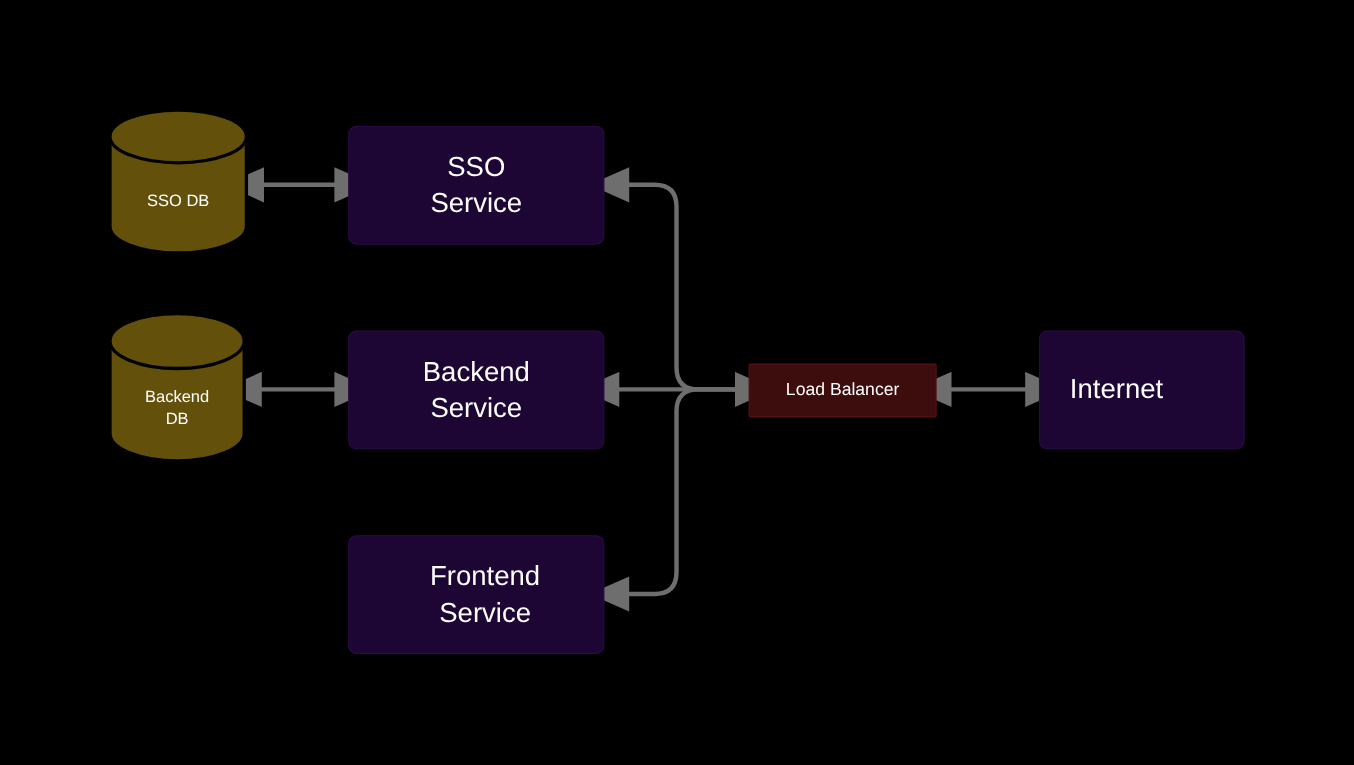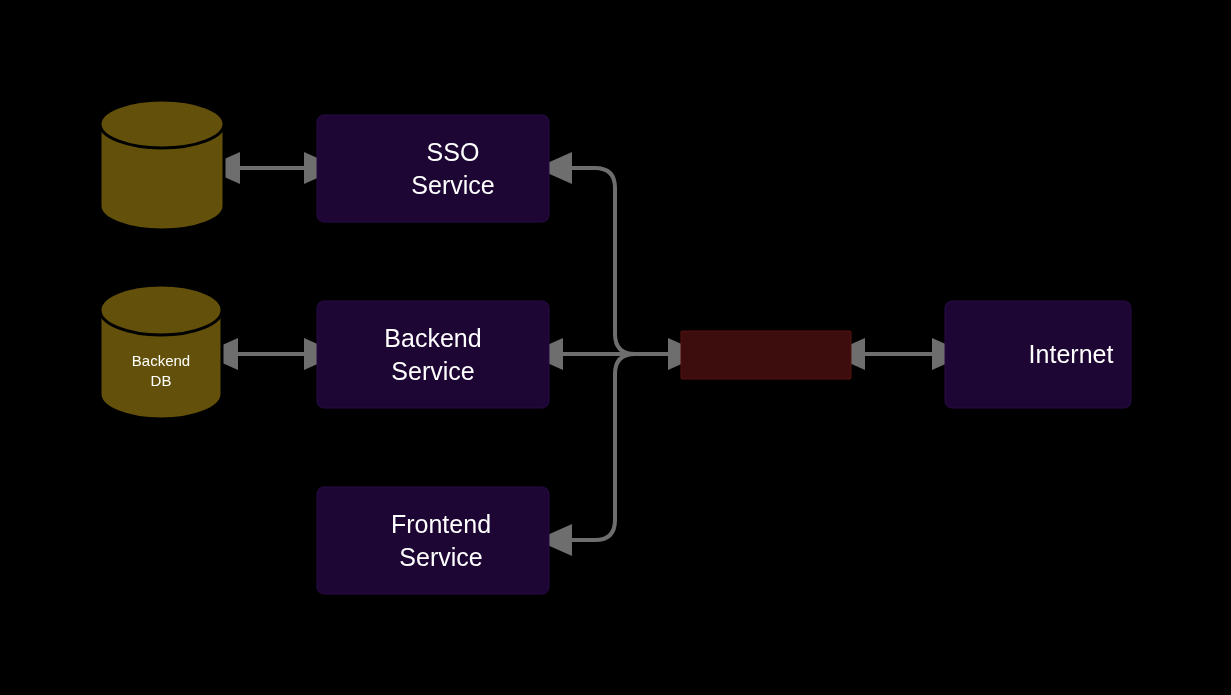--- a/index.html
+++ b/index.html
@@ -98,29 +98,31 @@
       <rect x="317" y="301" width="232" height="107" rx="7" ry="7" fill="#1d0634" stroke="#2a0b48" stroke-width="1"></rect>
 
       <rect x="317" y="487" width="232" height="107" rx="7" ry="7" fill="#1d0634" stroke="#2a0b48" stroke-width="1"></rect>
 
       <rect x="945" y="301" width="186" height="107" rx="7" ry="7" fill="#1d0634" stroke="#2a0b48" stroke-width="1"></rect>
 
       <rect x="681" y="331" width="170" height="48" rx="1" ry="1" fill="#3d0c0c" stroke="#571313" stroke-width="1"></rect>
     </g>
   </svg>
 
+  <div class="node-label label-db" style="left:100px; top:136px; width:124px; height:94px;">SSO DB</div>
 
   <div class="node-label label-db" style="left:100px; top:322px; width:122px; height:97px;">Backend
 DB</div>
 
-  <div class="node-label label-service" style="left:317px; top:115px; width:232px; height:107px;margin-left:20px;">SSO
+  <div class="node-label label-service" style="left:317px; top:115px; width:232px; height:107px;">SSO
 Service</div>
 
   <div class="node-label label-service" style="left:317px; top:301px; width:232px; height:107px;">Backend
 Service</div>
 
   <div class="node-label label-service" style="left:317px; top:487px; width:248px; height:107px;">Frontend
 Service</div>
 
+  <div class="node-label label-lb" style="left:681px; top:331px; width:170px; height:48px;">Load Balancer</div>
 
-  <div class="node-label label-internet" style="left:978px; top:301px; width:186px; height:107px;">Internet</div>
+  <div class="node-label label-internet" style="left:922px; top:301px; width:186px; height:107px;">Internet</div>
 
 </div>
 
 </body></html>

